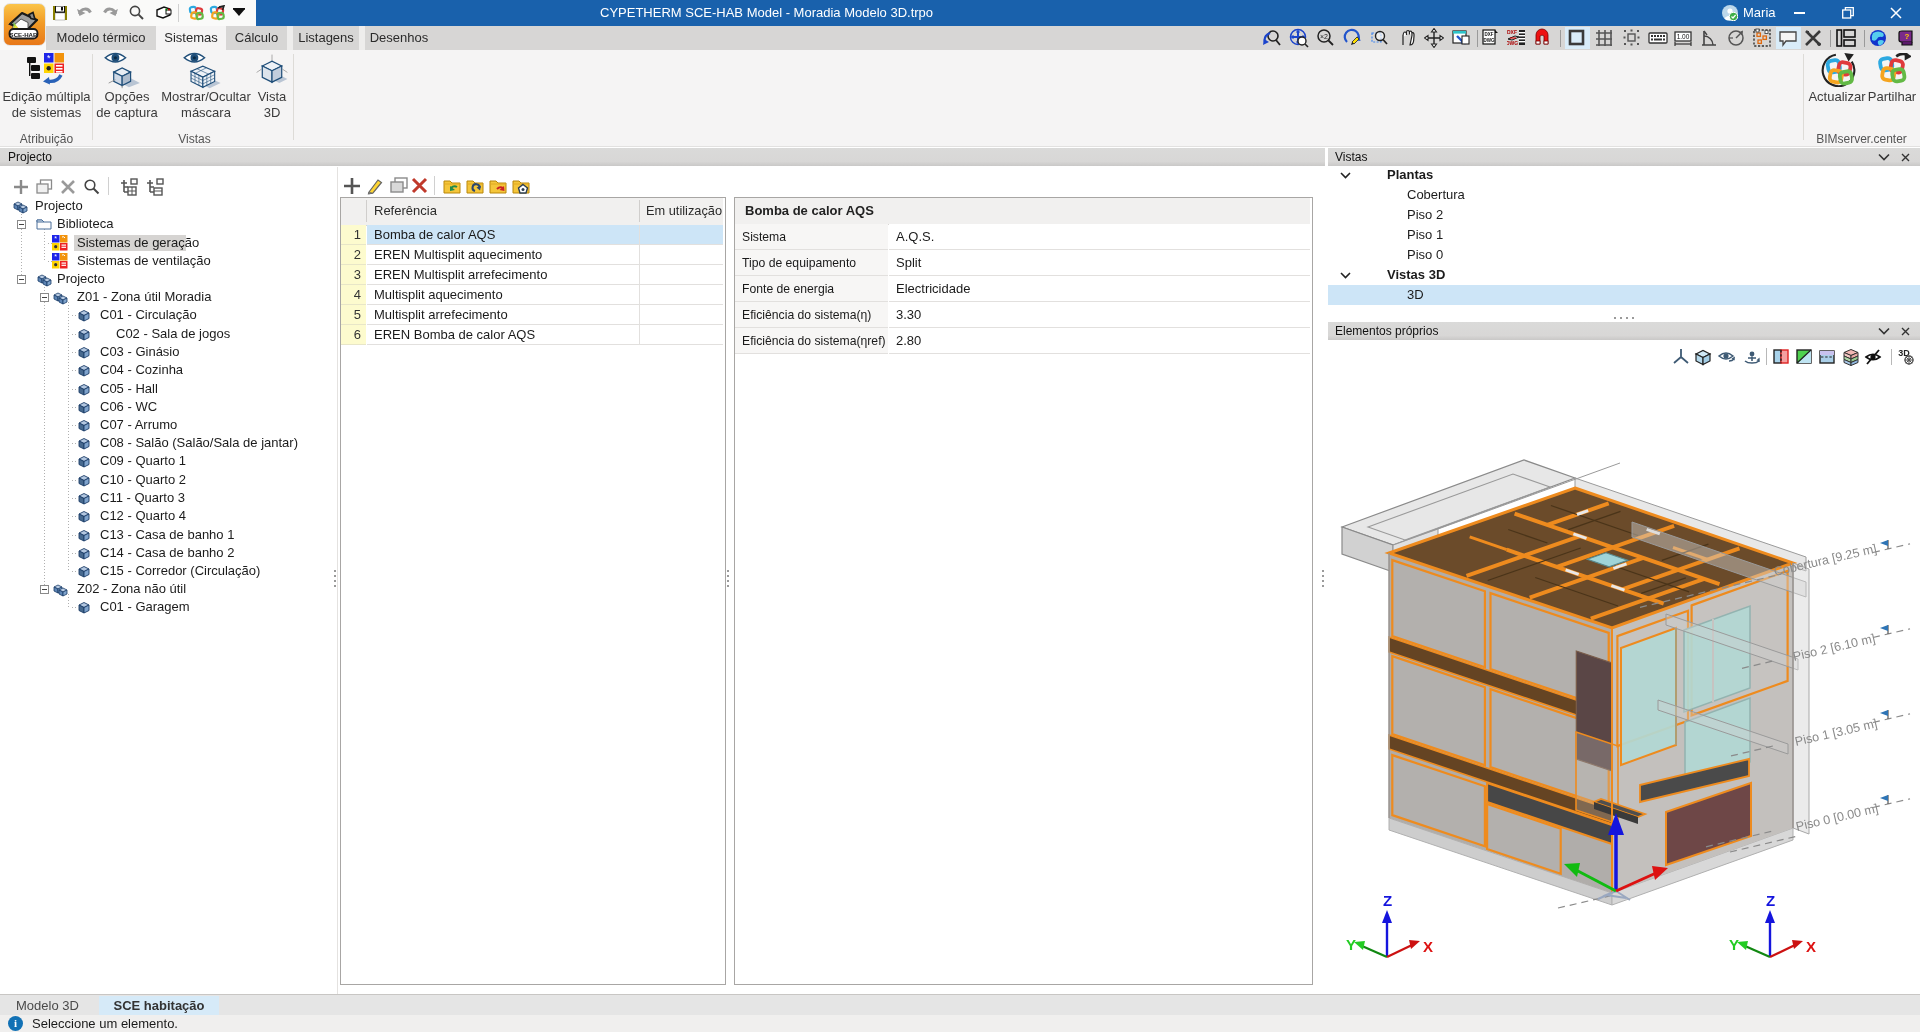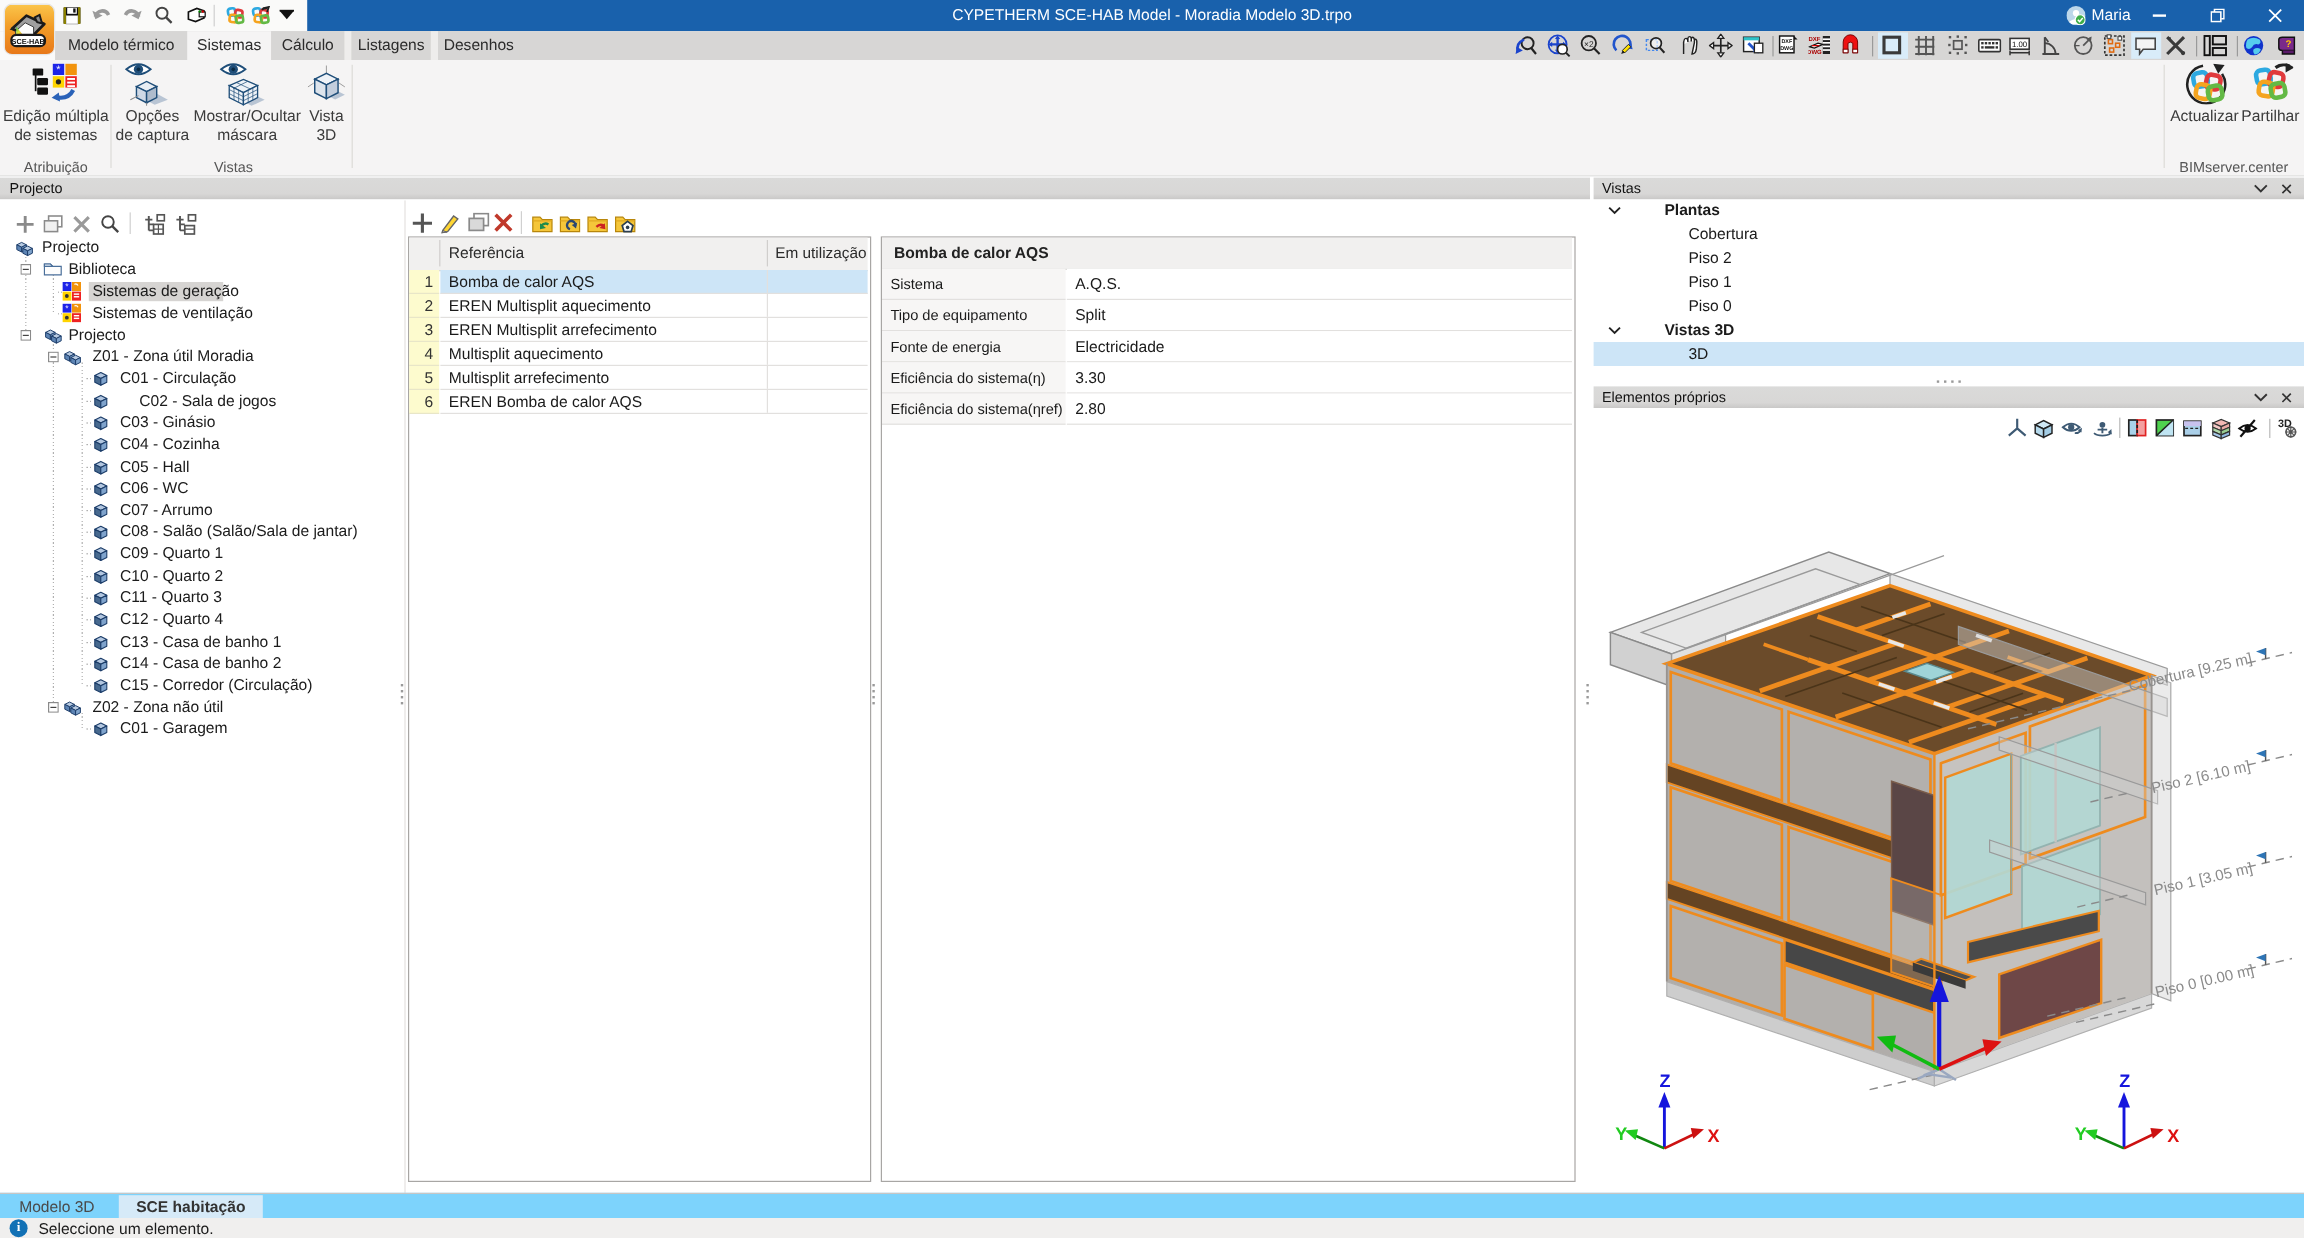--- a/index.html
+++ b/index.html
@@ -4,21 +4,21 @@
 <style>
 html,body{margin:0;padding:0;width:1920px;height:1032px;overflow:hidden;
  font-family:"Liberation Sans",sans-serif;background:#fff;}
 .abs{position:absolute;}
 #titlebar{left:0;top:0;width:1920px;height:26px;background:#1961ac;}
 #qat{left:0;top:0;width:256px;height:26px;background:#fafaf9;}
 #qatcorner{left:0;top:26px;width:46px;height:24px;background:#fafaf9;}
 #apptile{left:3px;top:3px;width:41px;height:41px;border-radius:7px;z-index:60;
  background:linear-gradient(180deg,#fbc449 0%,#f29c27 45%,#e8791a 100%);
  border:1px solid #e6e6e6;}
-#wtitle{left:600px;top:0;width:720px;height:26px;color:#fff;font-size:13px;line-height:26px;text-align:center;}
+#wtitle{left:600px;top:0;width:720px;height:26px;color:#fff;font-size:13px;line-height:26px;}
 #tabrow{left:0;top:26px;width:1920px;height:24px;background:#d7d6d5;}
 .tab{position:absolute;top:26px;height:24px;font-size:13px;color:#2b2b2b;text-align:center;line-height:24px;}
 .tabg{background:#d7d6d5;}
 #ribbon{left:0;top:50px;width:1920px;height:96px;background:#f5f4f4;border-bottom:1px solid #e2e1e0;}
 .rsep{position:absolute;width:1px;height:86px;background:#dddbd7;}
 .rlbl{position:absolute;text-align:center;font-size:13px;color:#3b3b3b;line-height:16px;}
 .rgrp{position:absolute;text-align:center;font-size:12px;color:#555;}
 .phead{position:absolute;top:148px;height:18px;background:linear-gradient(180deg,#dadad9 0%,#d8d7d6 75%,#c9c8c7 100%);font-size:12px;color:#111;line-height:18px;}
 .trow{position:absolute;height:18px;font-size:13px;color:#1b1b1b;line-height:18px;white-space:nowrap;}
 .vrow{position:absolute;left:1328px;width:592px;height:20px;font-size:13px;color:#1b1b1b;line-height:20px;white-space:nowrap;padding-left:30px;}
@@ -937,19 +937,19 @@
     <line x1="442.0" y1="585.0" x2="442.0" y2="549.0" stroke="#1515dd" stroke-width="2.4"></line>
     <polygon points="442,538 437,551 447,551" fill="#1515dd"></polygon>
     <line x1="442.0" y1="585.0" x2="417.0" y2="574.0" stroke="#118811" stroke-width="2.2"></line>
     <polygon points="409,570 420,569 418,578 Z" fill="#22cc22"></polygon>
     <line x1="442.0" y1="585.0" x2="467.0" y2="573.0" stroke="#cc1111" stroke-width="2.2"></line>
     <polygon points="475,569 464,568 466,577 Z" fill="#cc1111"></polygon>
     <text x="438" y="534" font-size="15" font-weight="bold" fill="#1515dd" font-family="Liberation Sans">Z</text>
     <text x="401" y="578" font-size="15" font-weight="bold" fill="#22cc22" font-family="Liberation Sans">Y</text>
     <text x="478" y="580" font-size="15" font-weight="bold" fill="#dd1111" font-family="Liberation Sans">X</text>
   </svg>
-<div class="abs" style="left:0;top:994px;width:1920px;height:21px;background:#7dd3fc;border-top:1px solid #c8c6c4;">
+<div class="abs" style="left:0;top:994px;width:1920px;height:21px;background:#e5e5e5;border-top:1px solid #c8c6c4;">
     <div class="abs" style="left:16px;top:0;height:21px;line-height:21px;font-size:13px;color:#4a4a4a;">Modelo 3D</div>
     <div class="abs" style="left:99px;top:1px;width:120px;height:20px;background:#d6eaf8;text-align:center;line-height:20px;font-size:13px;font-weight:bold;color:#333;">SCE habitação</div>
   </div>
 <div class="abs" style="left:0;top:1015px;width:1920px;height:17px;background:#f0efee;">
     <div class="abs" style="left:8px;top:1px;width:15px;height:15px;border-radius:50%;background:#1271b5;color:#fff;font-size:11px;font-weight:bold;text-align:center;line-height:15px;font-family:'Liberation Serif',serif;">i</div>
     <div class="abs" style="left:32px;top:0;height:17px;line-height:17px;font-size:13px;color:#1a1a1a;">Seleccione um elemento.</div>
   </div>
 </body></html>

